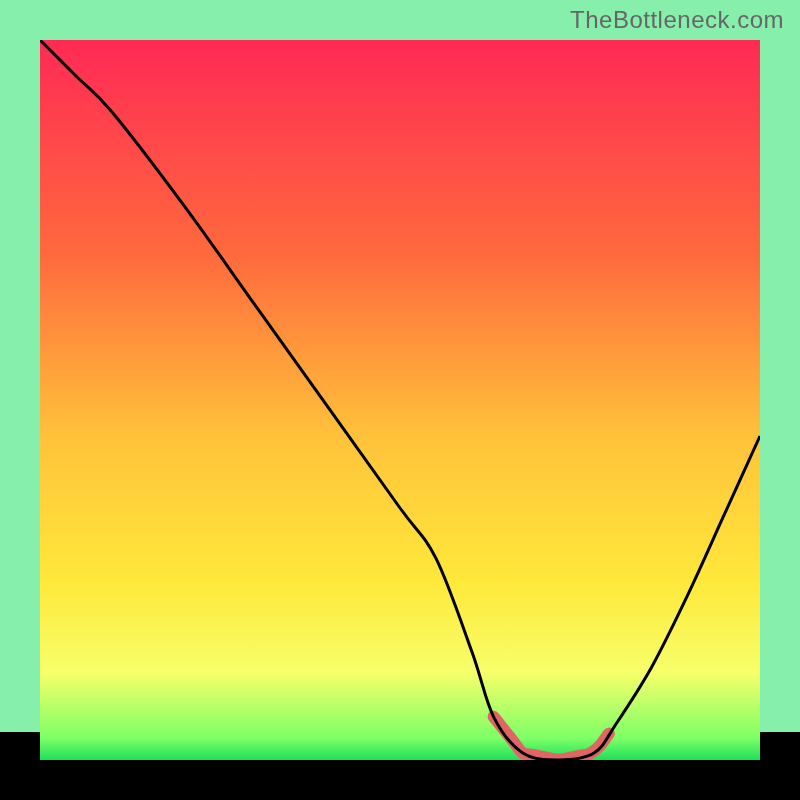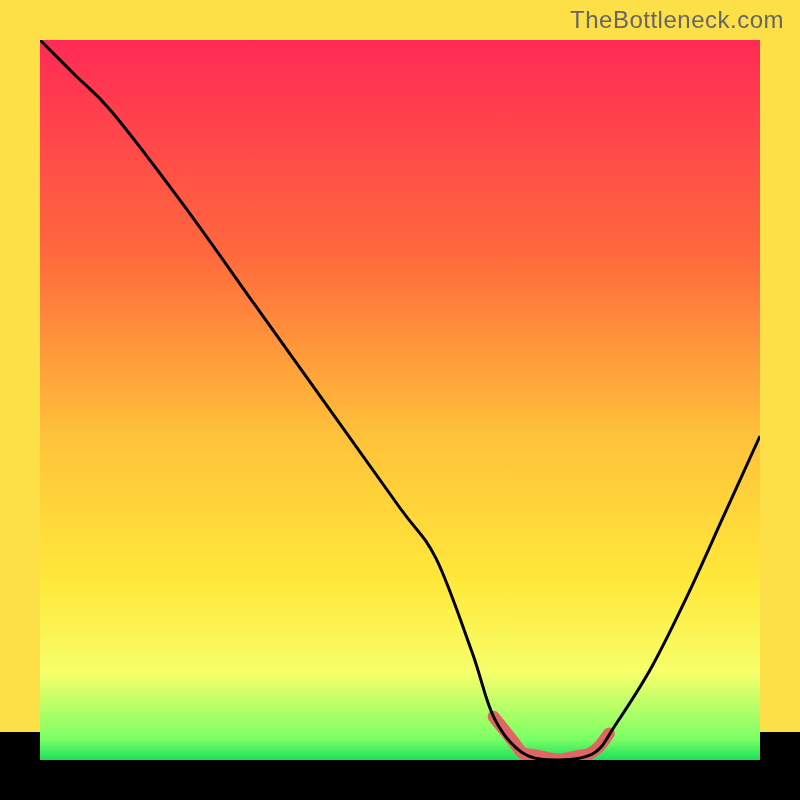--- a/index.html
+++ b/index.html
@@ -7,21 +7,21 @@
     padding: 0;
     width: 800px;
     height: 800px;
     background: #000;
     font-family: Arial, Helvetica, sans-serif;
   }
   .frame {
     position: relative;
     width: 800px;
     height: 732px;
-    background: #fde047;
+    background: #86efac;
   }
   .watermark {
     position: absolute;
     top: 6px;
     right: 16px;
     color: #666;
     font-size: 24px;
     font-weight: 500;
     letter-spacing: 0.5px;
     z-index: 50;

